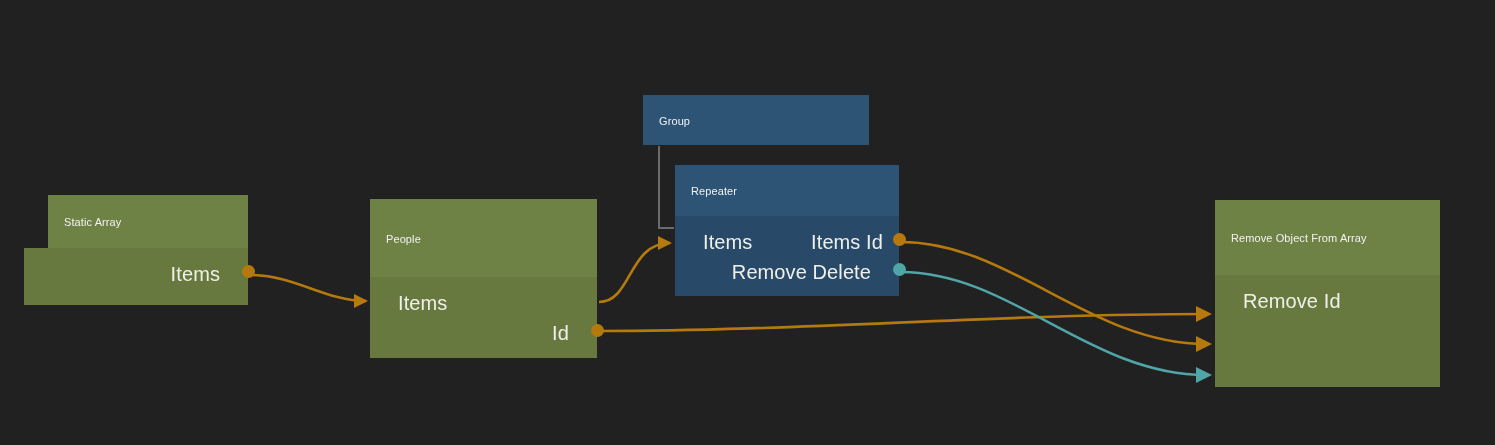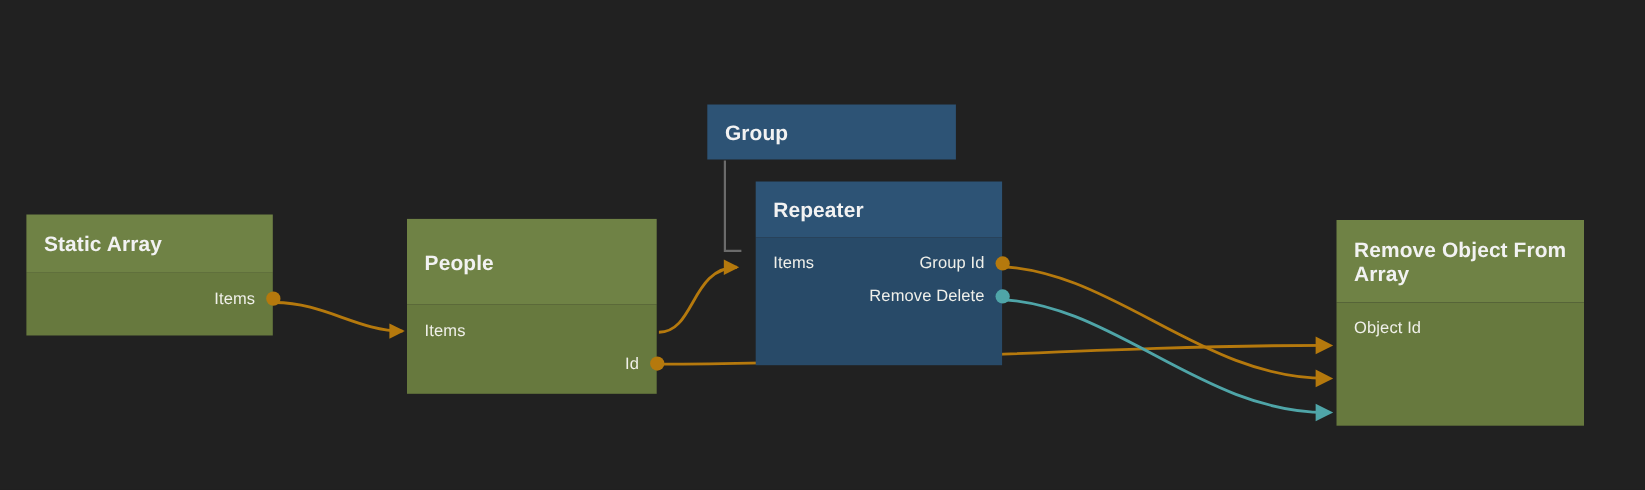--- a/index.html
+++ b/index.html
@@ -27,45 +27,45 @@
   .node-header {
     box-sizing: border-box;
     padding: 12px 16px 10px 16px;
     display: flex;
     flex-direction: column;
     justify-content: center;
     flex: none;
   }
   .node-title {
     color: #f2f2f2;
-    font-size: 19px;
-    font-weight: bold;
+    font-size: 11px;
+    font-weight: normal;
     line-height: 21px;
     letter-spacing: .1px;
   }
   .node-subtitle {
     font-size: 15px;
     line-height: 20px;
     font-weight: normal;
     letter-spacing: .1px;
   }
   .node-body {
     flex: 1 1 auto;
     box-sizing: border-box;
     padding: 8px 0 10px 0;
     position: relative;
   }
   .port-row {
     position: relative;
     height: 30px;
     display: flex;
-    align-items: center;
-    box-sizing: border-box;
-    padding: 0 16px;
-    font-size: 15px;
+    align-items: flex-end;
+    box-sizing: border-box;
+    padding: 0 28px;
+    font-size: 20px;
     color: #f0f0ea;
     letter-spacing: .1px;
   }
   .port-row.out { justify-content: flex-end; }
   .port-row.in  { justify-content: flex-start; }
 
   
   .node.green .node-header { background: #6f8245; }
   .node.green .node-body   { background: #67793e; }
   .node.green .node-subtitle { color: #a9b098; }
@@ -128,21 +128,21 @@
     <path stroke="#b5790d" d="M 901 242 C 1010 242, 1090 344, 1206 344"></path>
     <polygon class="head-orange" points="1212,344 1196,336 1196,352"></polygon>
 
     <path stroke="#4fa5a8" d="M 901 272 C 1010 272, 1090 375, 1206 375"></path>
     <polygon class="head-teal" points="1212,375 1196,367 1196,383"></polygon>
   </svg>
 
   <div class="nodes-layer">
 
     <div class="node green" style="left:24px; top:195px; width:224px; height:110px;">
-      <div class="node-header" style="height:53px;">
+      <div class="node-header" style="height:53px;margin-left:24px;">
         <div class="node-title">Static Array</div>
       </div>
       <div class="node-body">
         <div class="port-row out">
           <span>Items</span>
           <span class="port-dot orange" style="right:-6.5px; top:8.5px;"></span>
         </div>
       </div>
     </div>
 
@@ -161,42 +161,42 @@
         </div>
       </div>
     </div>
 
     <div class="node blue header-only" style="left:643px; top:95px; width:226px; height:50px;">
       <div class="node-header">
         <div class="node-title">Group</div>
       </div>
     </div>
 
-    <div class="node blue" style="left:675px; top:165px; width:224px; height:167px;margin-left:12px;">
+    <div class="node blue" style="left:675px; top:165px; width:224px; height:131px;">
       <div class="node-header" style="height:51px;">
         <div class="node-title">Repeater</div>
       </div>
       <div class="node-body">
         <div class="port-row in" style="height:30px;">
           <span>Items</span>
           <span class="port-dot orange" style="right:-6.5px; top:8.5px;"></span>
-          <span style="position:absolute; right:16px;">Group Id</span>
+          <span style="position:absolute; right:16px;">Items Id</span>
         </div>
         <div class="port-row out" style="height:30px;">
           <span>Remove Delete</span>
           <span class="port-dot teal" style="right:-6.5px; top:8.5px;"></span>
         </div>
       </div>
     </div>
 
     <div class="node green" style="left:1215px; top:200px; width:225px; height:187px;">
       <div class="node-header" style="height:75px;">
         <div class="node-title">Remove Object From Array</div>
       </div>
       <div class="node-body">
         <div class="port-row in">
-          <span>Object Id</span>
+          <span>Remove Id</span>
         </div>
       </div>
     </div>
 
   </div>
 </div>
 
 </body></html>

